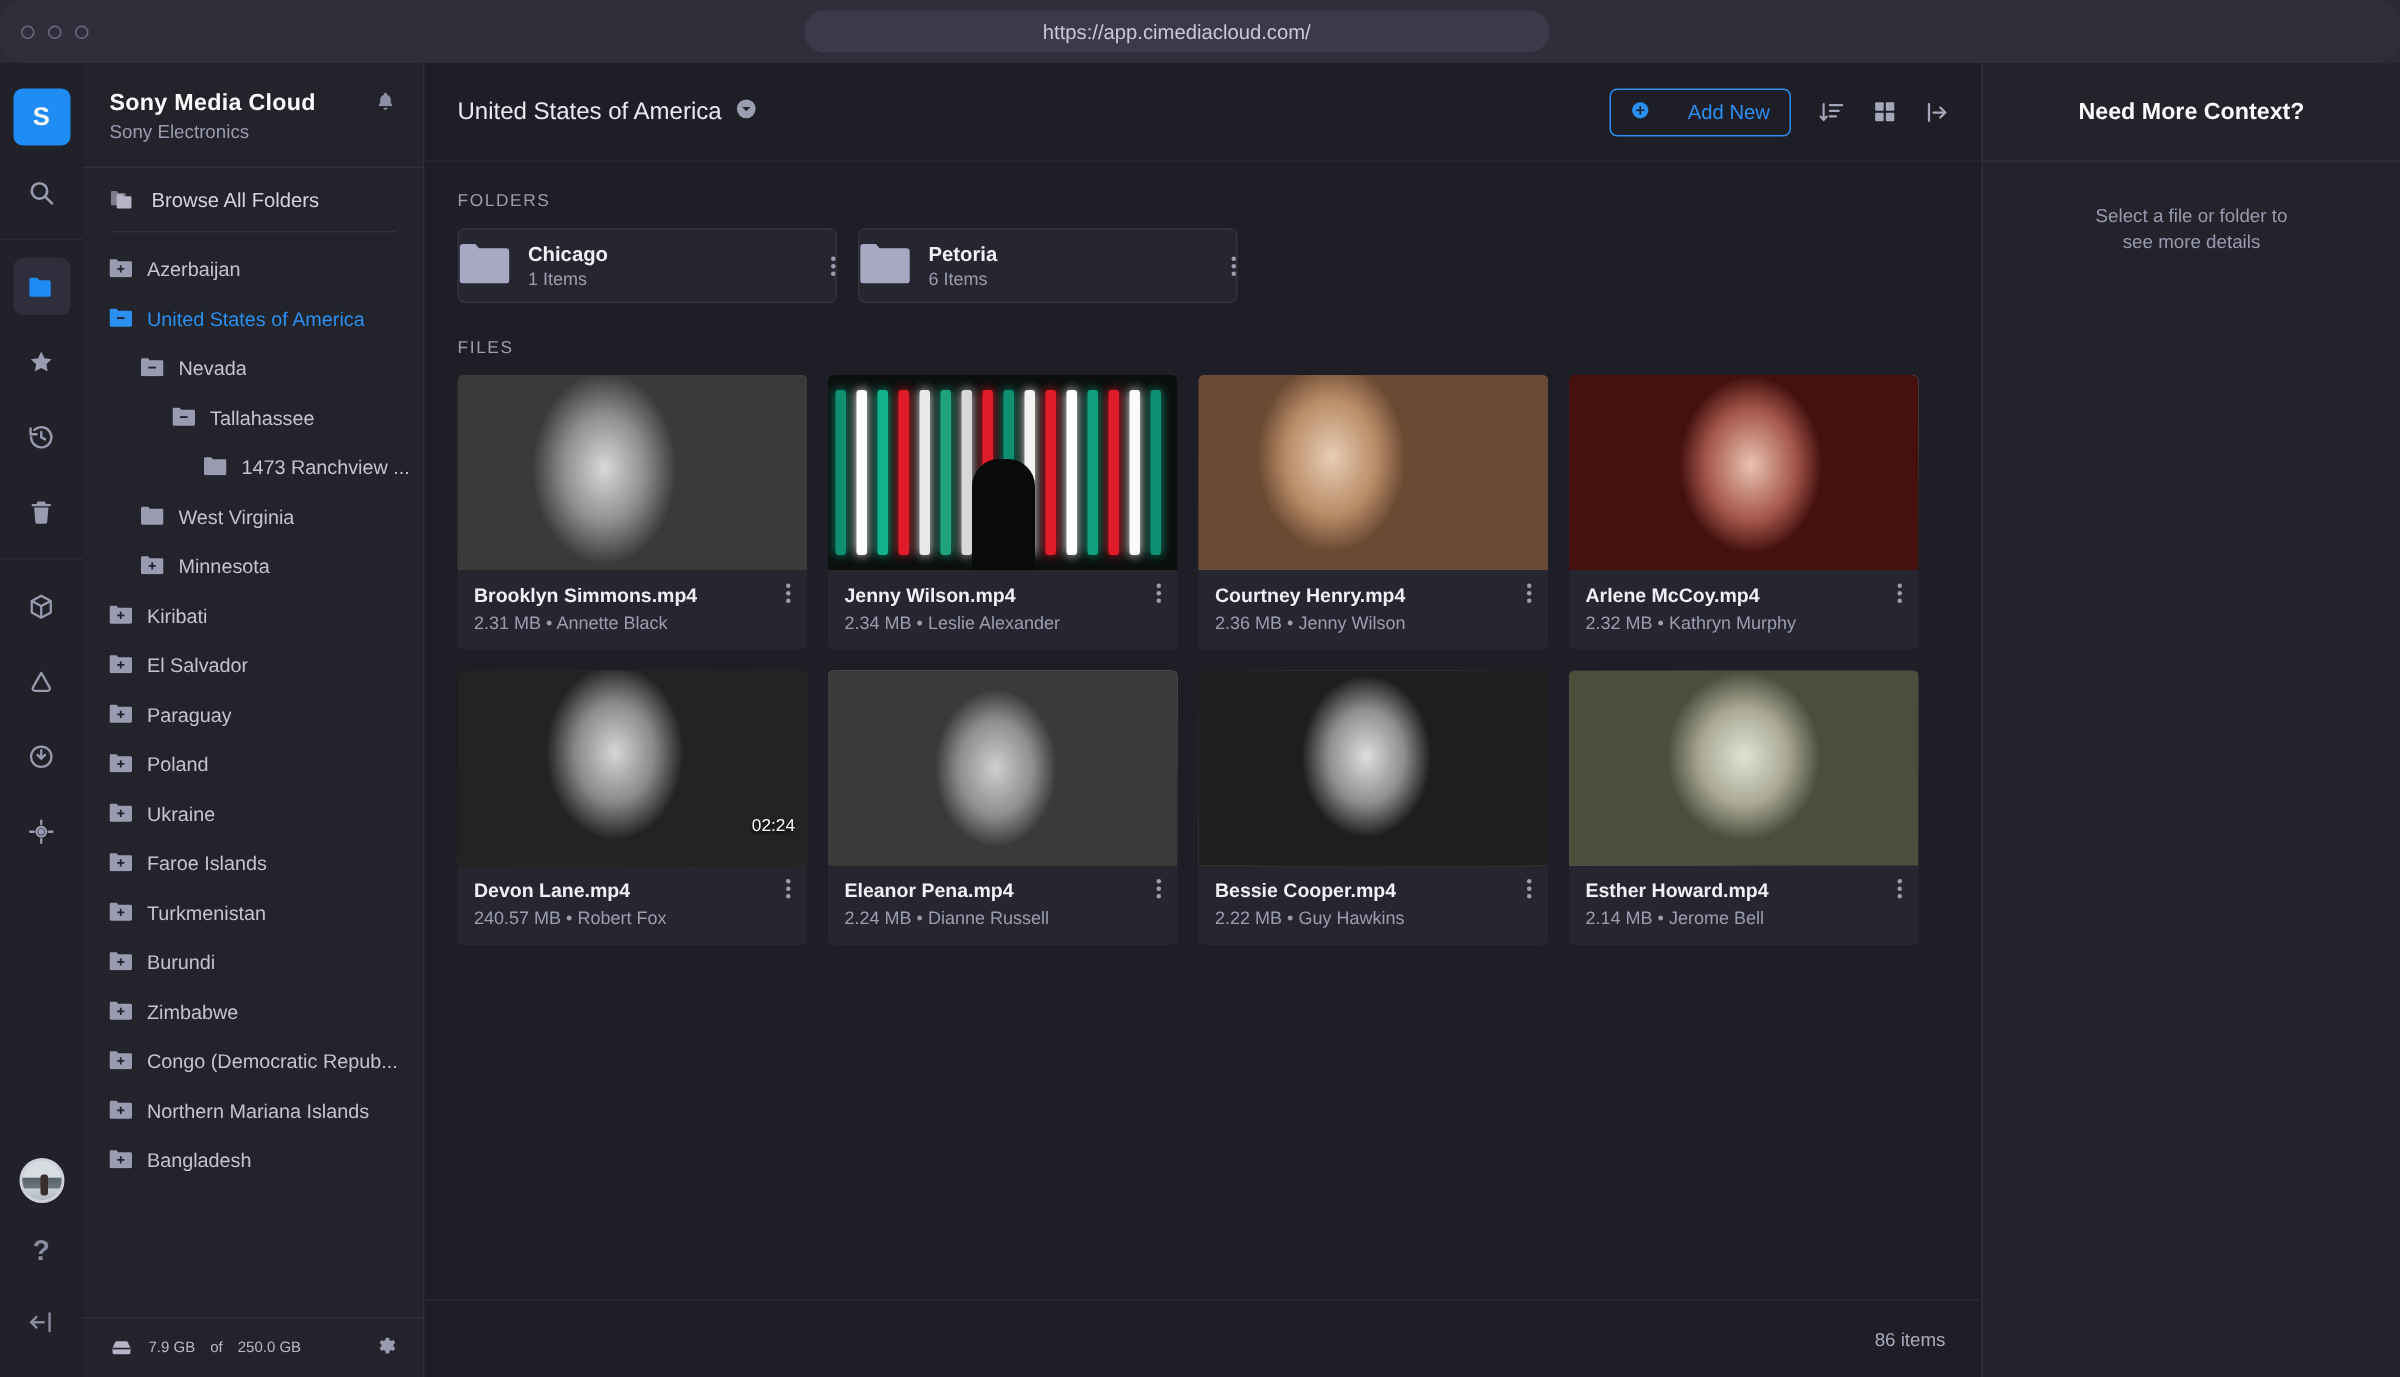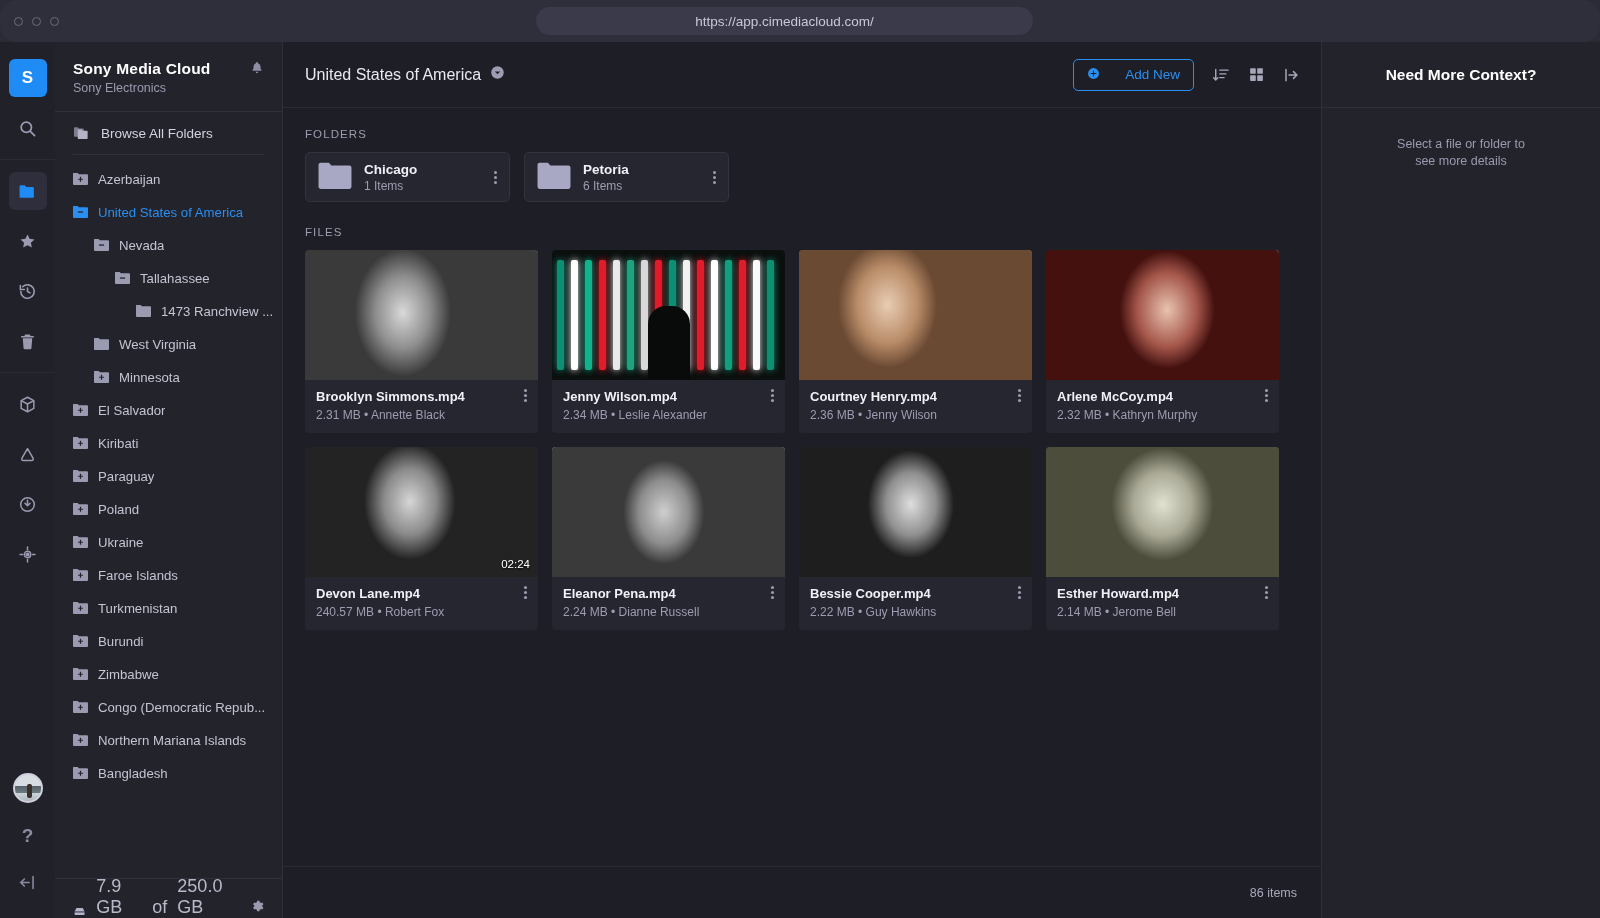--- a/index.html
+++ b/index.html
@@ -94,22 +94,22 @@
   .tree-row {
     display: flex; align-items: center; gap: 10px;
     height: 33px; padding-left: 18px;
     color: #c4c4d2; font-size: 13.2px; white-space: nowrap;
   }
   .tree-row.sel { color: #2a8ff0; }
   .tree-row .lbl { overflow: hidden; text-overflow: ellipsis; }
 
   .storage {
     border-top: 1px solid #30303c;
-    height: 40px; display: flex; align-items: flex-end;
-    padding: 0 18px; gap: 10px; color: #b9b9c9; font-size: 18px;
+    height: 40px; display: flex; align-items: center;
+    padding: 0 18px; gap: 10px; color: #b9b9c9; font-size: 10px;
   }
   .storage .gear { margin-left: auto; color: #9a9ab0; }
 
   
   .main { flex: 1 1 auto; display: flex; flex-direction: column;
           background: #1e1e26; border-right: 1px solid #30303c; }
   .main-head {
     height: 66px; display: flex; align-items: center;
     padding: 0 20px 0 22px; border-bottom: 1px solid #2a2a34;
   }
@@ -122,35 +122,35 @@
     padding: 7px 13px; font-size: 13.5px; cursor: pointer;
     font-family: "Liberation Sans", sans-serif;
   }
   .tool-ico { color: #a6a6ba; display: flex; align-items: center; }
 
   .content { flex: 1 1 auto; padding: 20px 22px 0 22px; overflow: hidden; }
   .sec-label { color: #9d9db2; font-size: 11.5px; letter-spacing: 1.1px; margin-bottom: 12px; }
 
   .folder-row { display: flex; gap: 14px; margin-bottom: 24px; }
   .folder-card {
-    width: 205px; height: 50px; background: #262631;
+    width: 253px; height: 50px; background: #262631;
     border: 1px solid #33333f; border-radius: 5px;
-    display: flex; align-items: center; padding: 0 12px; gap: 12px;
+    display: flex; align-items: center; padding: 0 0; gap: 12px;
   }
   .folder-name { color: #f0f0f7; font-size: 13.5px; font-weight: bold; }
   .folder-items { color: #9d9db2; font-size: 12px; margin-top: 2px; }
   .kebab { margin-left: auto; color: #9d9db2; letter-spacing: 0; line-height: 4px;
            font-size: 16px; display:flex; flex-direction:column; gap:2px; }
   .kebab i { width:3px; height:3px; background:#9d9db2; border-radius:50%; display:block; }
 
   .file-grid { display: grid; grid-template-columns: repeat(4, 233px); gap: 14px; }
   .file-card { width: 233px; background: #262631; border-radius: 4px; overflow: hidden; }
   .thumb { width: 233px; height: 130px; position: relative; overflow: hidden; }
   .thumb .dur {
-    position: absolute; right: 8px; bottom: 7px;
+    position: absolute; right: 8px; bottom: 20px;
     color: #fff; font-size: 11.5px; text-shadow: 0 1px 2px #000;
   }
   .meta { padding: 9px 11px 11px 11px; display: flex; align-items: flex-start; }
   .fname { color: #f0f0f7; font-size: 13px; font-weight: bold; }
   .fsub { color: #9d9db2; font-size: 12px; margin-top: 4px; }
 
   .main-foot {
     height: 52px; border-top: 1px solid #2a2a34;
     display: flex; align-items: center; justify-content: flex-end;
     padding-right: 24px; color: #a9a9bd; font-size: 12.5px;
@@ -346,28 +346,28 @@
               <path d="M0 2.2A1.3 1.3 0 0 1 1.3 1h5L7.8 2.7h10.9A1.3 1.3 0 0 1 20 4v11.7A1.3 1.3 0 0 1 18.7 17H1.3A1.3 1.3 0 0 1 0 15.7z"></path>
               <path d="M9.2 6.3h1.6v2.4h2.4v1.6h-2.4v2.4H9.2v-2.4H6.8V8.7h2.4z" fill="#23232c"></path>
             </svg></span>
           <span class="lbl">Minnesota</span>
         </div>
         <div class="tree-row" style="padding-left: 18px;">
           <span><svg width="15" height="13" viewBox="0 0 20 17" fill="#9a9ab0">
               <path d="M0 2.2A1.3 1.3 0 0 1 1.3 1h5L7.8 2.7h10.9A1.3 1.3 0 0 1 20 4v11.7A1.3 1.3 0 0 1 18.7 17H1.3A1.3 1.3 0 0 1 0 15.7z"></path>
               <path d="M9.2 6.3h1.6v2.4h2.4v1.6h-2.4v2.4H9.2v-2.4H6.8V8.7h2.4z" fill="#23232c"></path>
             </svg></span>
+          <span class="lbl">Kiribati</span>
+        </div>
+        <div class="tree-row" style="padding-left: 18px;">
+          <span><svg width="15" height="13" viewBox="0 0 20 17" fill="#9a9ab0">
+              <path d="M0 2.2A1.3 1.3 0 0 1 1.3 1h5L7.8 2.7h10.9A1.3 1.3 0 0 1 20 4v11.7A1.3 1.3 0 0 1 18.7 17H1.3A1.3 1.3 0 0 1 0 15.7z"></path>
+              <path d="M9.2 6.3h1.6v2.4h2.4v1.6h-2.4v2.4H9.2v-2.4H6.8V8.7h2.4z" fill="#23232c"></path>
+            </svg></span>
           <span class="lbl">El Salvador</span>
-        </div>
-        <div class="tree-row" style="padding-left: 18px;">
-          <span><svg width="15" height="13" viewBox="0 0 20 17" fill="#9a9ab0">
-              <path d="M0 2.2A1.3 1.3 0 0 1 1.3 1h5L7.8 2.7h10.9A1.3 1.3 0 0 1 20 4v11.7A1.3 1.3 0 0 1 18.7 17H1.3A1.3 1.3 0 0 1 0 15.7z"></path>
-              <path d="M9.2 6.3h1.6v2.4h2.4v1.6h-2.4v2.4H9.2v-2.4H6.8V8.7h2.4z" fill="#23232c"></path>
-            </svg></span>
-          <span class="lbl">Kiribati</span>
         </div>
         <div class="tree-row" style="padding-left: 18px;">
           <span><svg width="15" height="13" viewBox="0 0 20 17" fill="#9a9ab0">
               <path d="M0 2.2A1.3 1.3 0 0 1 1.3 1h5L7.8 2.7h10.9A1.3 1.3 0 0 1 20 4v11.7A1.3 1.3 0 0 1 18.7 17H1.3A1.3 1.3 0 0 1 0 15.7z"></path>
               <path d="M9.2 6.3h1.6v2.4h2.4v1.6h-2.4v2.4H9.2v-2.4H6.8V8.7h2.4z" fill="#23232c"></path>
             </svg></span>
           <span class="lbl">Paraguay</span>
         </div>
         <div class="tree-row" style="padding-left: 18px;">
           <span><svg width="15" height="13" viewBox="0 0 20 17" fill="#9a9ab0">

